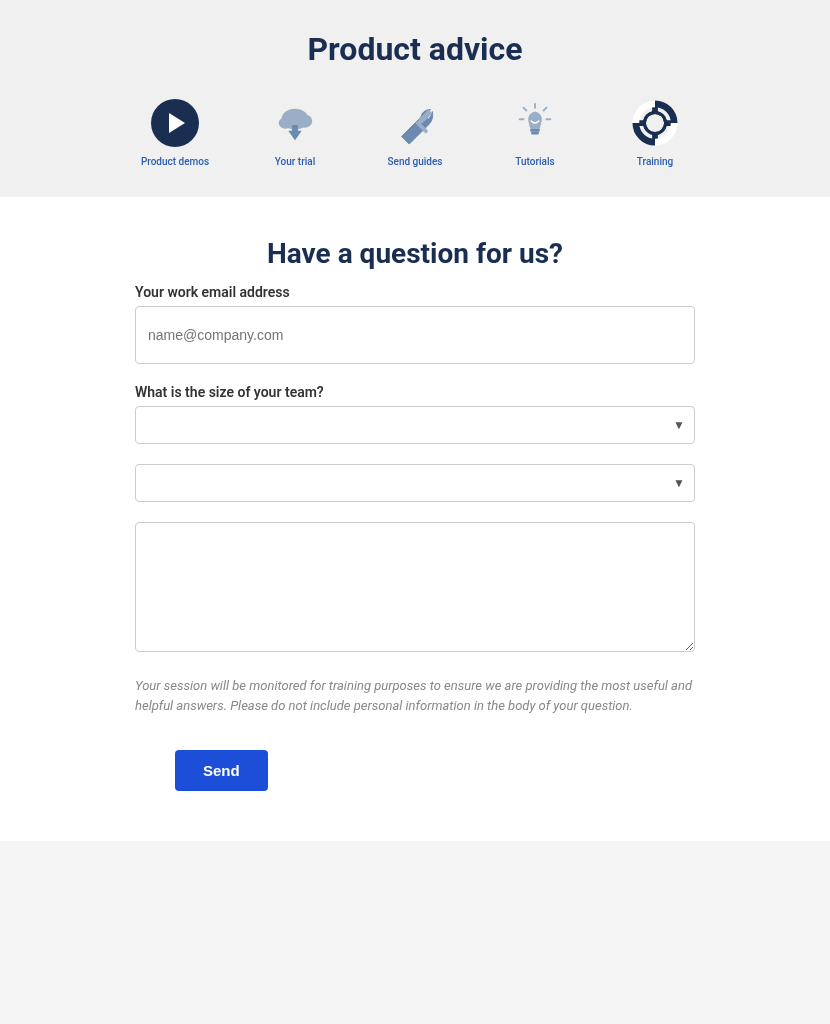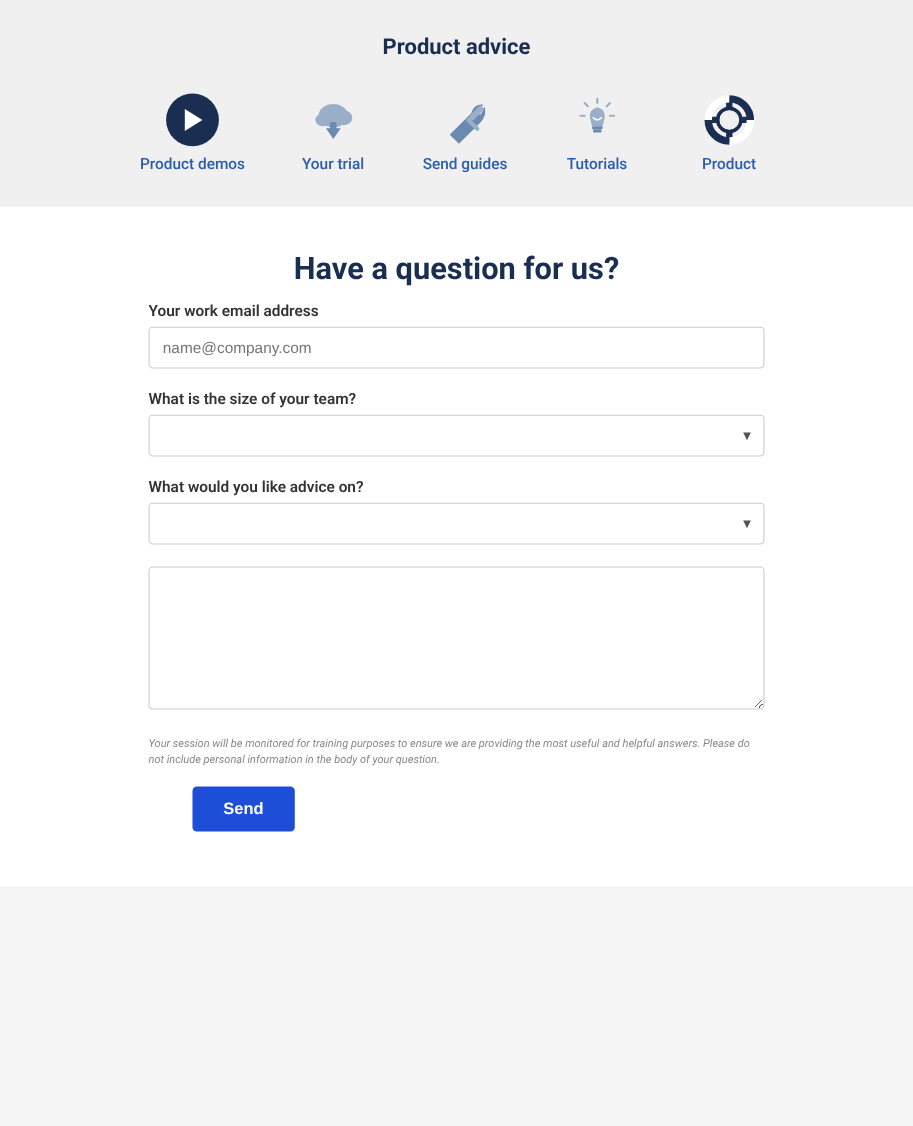--- a/index.html
+++ b/index.html
@@ -15,21 +15,21 @@
       min-height: 1024px;
     }
 
     .header-section {
       background: #f0f0f0;
       padding: 30px 20px 30px;
       text-align: center;
     }
 
     .page-title {
-      font-size: 20px;
+      font-size: 32px;
       font-weight: 700;
       color: #1a2e52;
       margin-bottom: 30px;
     }
 
     .nav-items {
       display: flex;
       justify-content: center;
       gap: 40px;
       align-items: flex-start;
@@ -46,21 +46,21 @@
 
     .nav-icon {
       width: 50px;
       height: 50px;
       display: flex;
       align-items: center;
       justify-content: center;
     }
 
     .nav-label {
-      font-size: 14px;
+      font-size: 10px;
       color: #2a5db0;
       font-weight: 500;
       text-align: center;
     }
 
     
     .play-circle {
       width: 48px;
       height: 48px;
       border-radius: 50%;
@@ -112,21 +112,21 @@
     .form-label {
       display: block;
       font-size: 14px;
       font-weight: 600;
       color: #333;
       margin-bottom: 6px;
     }
 
     .form-input {
       width: 100%;
-      padding: 10px 12px;
+      padding: 20px 12px;
       border: 1px solid #ccc;
       border-radius: 4px;
       font-size: 14px;
       color: #555;
       background: #fff;
     }
 
     .form-select-wrapper {
       position: relative;
       width: 100%;
@@ -161,25 +161,25 @@
       border: 1px solid #ccc;
       border-radius: 4px;
       font-size: 14px;
       color: #555;
       background: #fff;
       resize: vertical;
       min-height: 130px;
     }
 
     .disclaimer-text {
-      font-size: 10px;
+      font-size: 13px;
       color: #888;
       font-style: italic;
       line-height: 1.5;
-      margin-bottom: 16px;
+      margin-bottom: 35px;
       max-width: 560px;
       margin-left: auto;
       margin-right: auto;
     }
 
     .send-button {
       background: #1d4ed8;
       color: white;
       border: none;
       padding: 12px 28px;
@@ -267,21 +267,21 @@
           <circle cx="24" cy="24" r="11" stroke="white" stroke-width="1" fill="white" opacity="0"></circle>
 
           <path d="M24 4 A20 20 0 0 1 44 24" stroke="#1a2e52" stroke-width="7" fill="none"></path>
           <path d="M44 24 A20 20 0 0 1 24 44" stroke="white" stroke-width="7" fill="none"></path>
           <path d="M24 44 A20 20 0 0 1 4 24" stroke="#1a2e52" stroke-width="7" fill="none"></path>
           <path d="M4 24 A20 20 0 0 1 24 4" stroke="white" stroke-width="7" fill="none"></path>
 
           <circle cx="24" cy="24" r="11" stroke="#1a2e52" stroke-width="3" fill="none"></circle>
         </svg>
       </div>
-      <span class="nav-label">Product</span>
+      <span class="nav-label">Training</span>
     </div>
 
   </nav>
 </div>
 
 <div class="main-content">
   <h2 class="form-title">Have a question for us?</h2>
 
   <div class="form-container">
 
@@ -298,21 +298,20 @@
           <option value="1-10">1–10</option>
           <option value="11-50">11–50</option>
           <option value="51-200">51–200</option>
           <option value="201+">201+</option>
         </select>
         <span class="select-arrow">▼</span>
       </div>
     </div>
 
     <div class="form-group">
-      <label class="form-label">What would you like advice on?</label>
       <div class="form-select-wrapper">
         <select class="form-select">
           <option value=""></option>
           <option value="pricing">Pricing</option>
           <option value="features">Features</option>
           <option value="integration">Integration</option>
         </select>
         <span class="select-arrow">▼</span>
       </div>
     </div>

